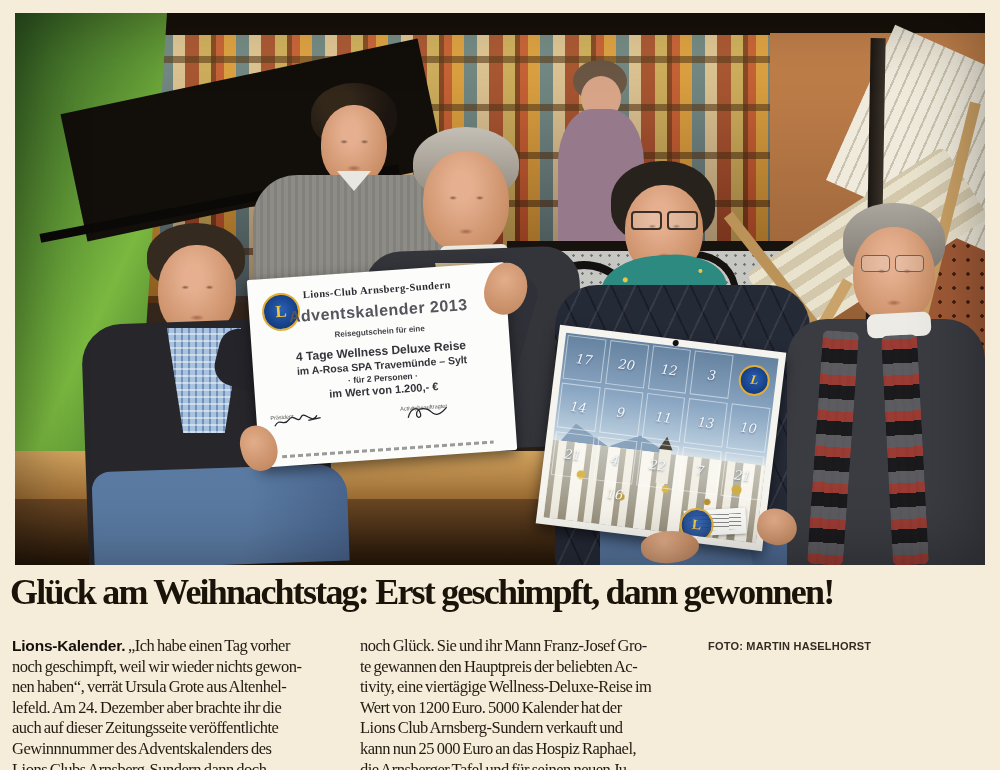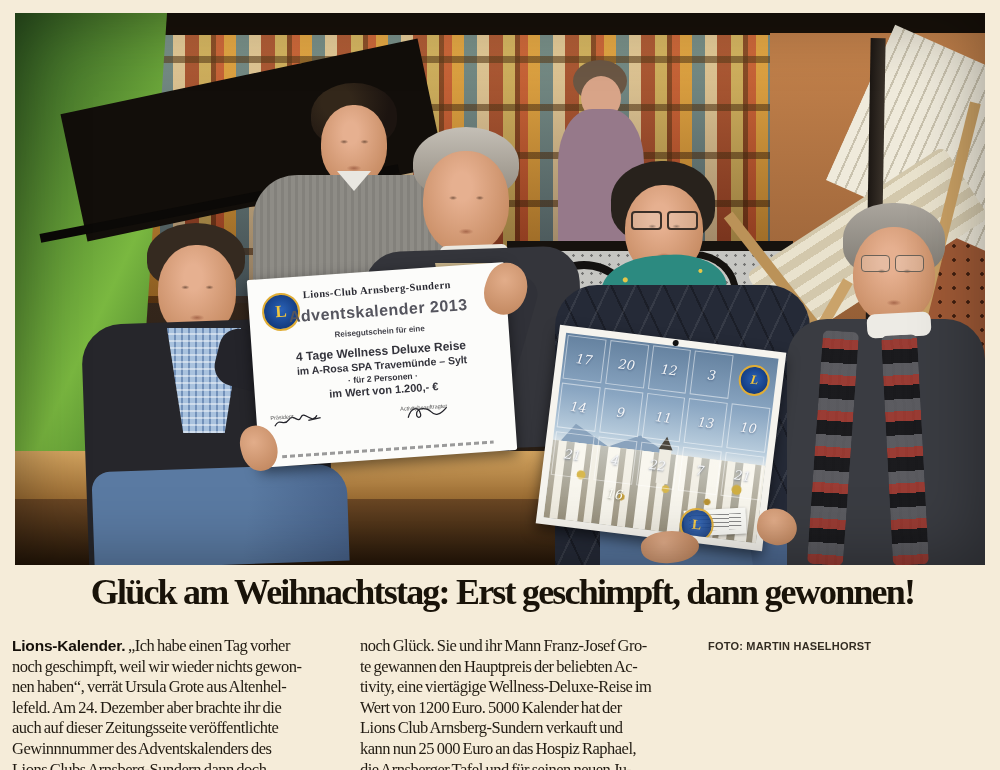--- a/index.html
+++ b/index.html
@@ -181,21 +181,21 @@
 
   .hand{background:radial-gradient(circle at 40% 35%,#e2ad8a,#bd8259);border-radius:45% 55% 50% 50%;z-index:7;}
   .hand-grote{left:470px;top:250px;width:42px;height:52px;transform:rotate(20deg);}
   .hand-kaem{left:226px;top:412px;width:36px;height:46px;transform:rotate(-15deg);}
   .hand-mueller{left:626px;top:518px;width:58px;height:32px;transform:rotate(-5deg);}
   .hand-mueller2{left:742px;top:496px;width:40px;height:36px;transform:rotate(10deg);}
   .vignette{inset:0;box-shadow:inset 0 0 70px rgba(0,0,0,.38);z-index:9;pointer-events:none;}
 
   
   .headline{position:absolute;left:10px;top:570px;width:985px;margin:0;
-    font:700 36px/45px "Liberation Serif",serif;letter-spacing:-1.8px;color:#191309;text-align:center;}
+    font:700 36px/45px "Liberation Serif",serif;letter-spacing:-1.8px;color:#191309;}
   .cols{position:absolute;left:12px;top:636px;display:flex;gap:30px;}
   .col{width:318px;}
   .coltext{margin:0;font:16.5px/20.6px "Liberation Serif",serif;color:#211b12;
     letter-spacing:-.5px;word-spacing:-1px;white-space:pre;}
   .kicker{font:bold 15.5px "Liberation Sans",sans-serif;letter-spacing:-.2px;color:#15100a;}
   .credit{text-align:left;font:700 11px "Liberation Sans",sans-serif;color:#332c22;
     margin-top:4px;letter-spacing:.2px;}
 </style>
 </head>
 <body>

